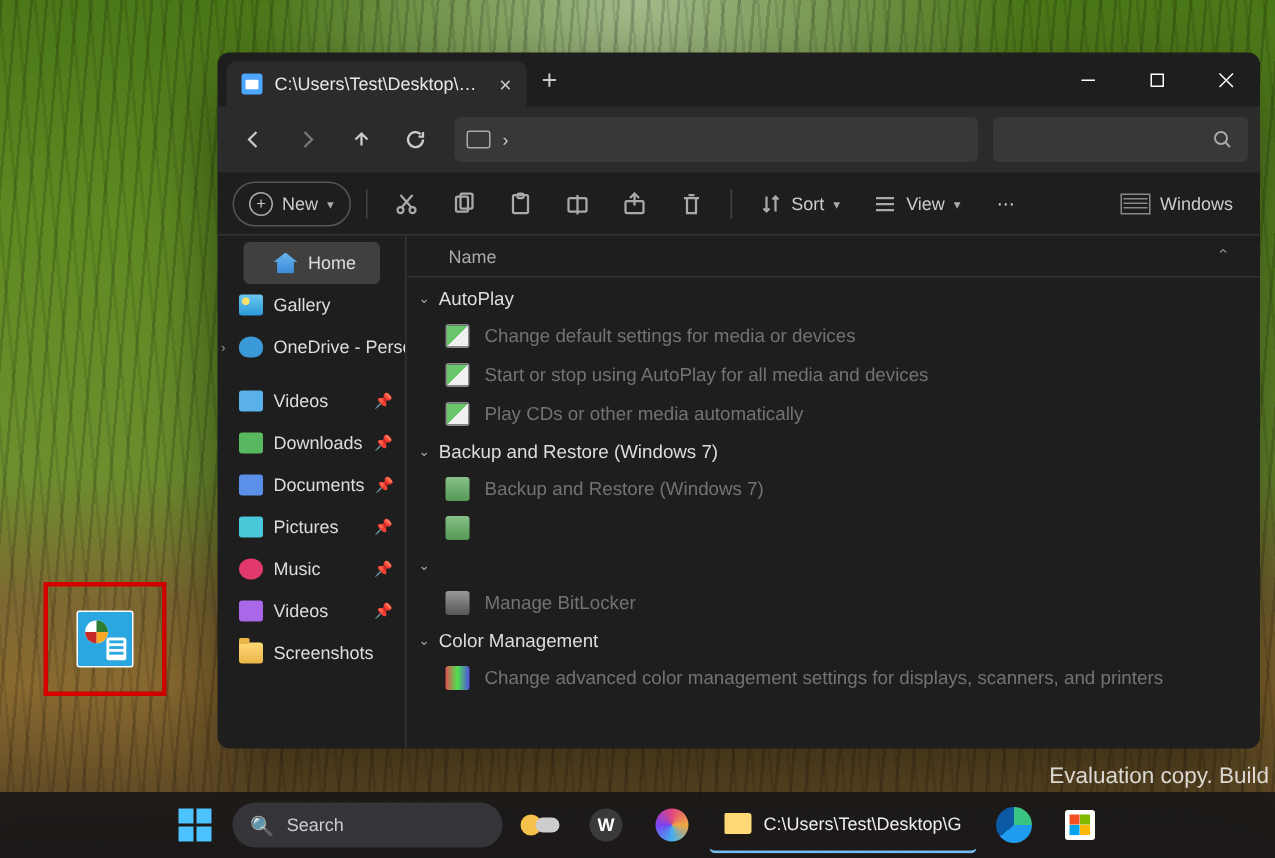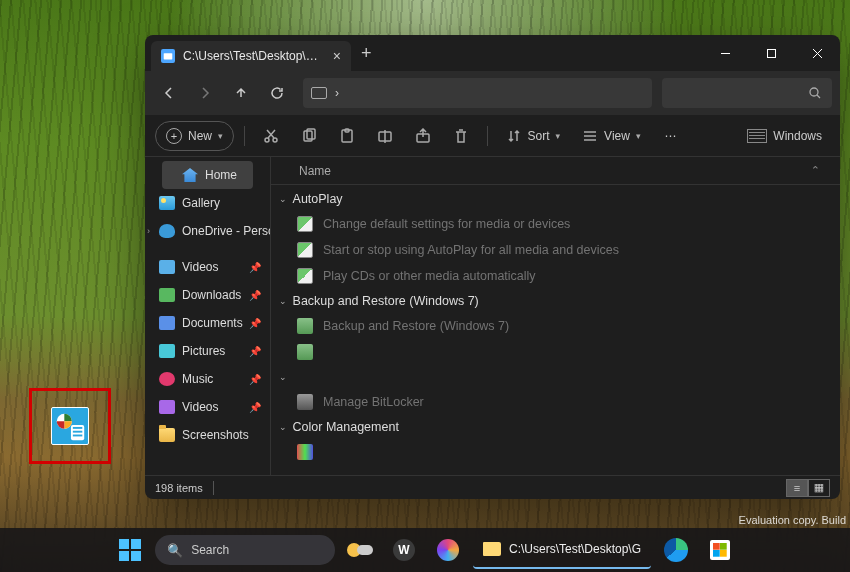--- a/index.html
+++ b/index.html
@@ -9,21 +9,21 @@
     background:
       radial-gradient(ellipse 60% 90% at 50% 0%, rgba(255,255,255,0.5) 0%, rgba(255,255,255,0) 50%),
       linear-gradient(to bottom, #4a7718 0%, #5d8a22 25%, #6c8f2e 55%, #7d6832 70%, #8a6a30 80%, #4a3a20 100%);
   }
   .desktop-bg::before { content:""; position:absolute; inset:0;
     background-image:
       repeating-linear-gradient(95deg, rgba(0,0,0,0.25) 0 2px, rgba(0,0,0,0) 2px 10px),
       repeating-linear-gradient(85deg, rgba(0,0,0,0.15) 0 2px, rgba(0,0,0,0) 2px 12px);
     opacity:.6;
   }
-  .watermark { position:absolute; right:4px; bottom:46px; color:rgba(255,255,255,.8); font-size:11px; text-align:center; }
+  .watermark { position:absolute; right:4px; bottom:46px; color:rgba(255,255,255,.8); font-size:15px; text-align:center; }
 
   
   .desktop-icon-box { position:absolute; left:29px; top:388px; width:82px; height:76px; border:3px solid #d40000; display:flex; align-items:center; justify-content:center; }
   .desktop-icon { width:38px; height:38px; background:#2aa7e0; border:1px solid #fff; border-radius:2px; position:relative; display:flex; align-items:center; justify-content:center; }
   .desktop-icon svg { width:100%; height:100%; }
 
   
   .explorer { position:absolute; left:145px; top:35px; width:695px; height:464px; background:#1e1e1e; border-radius:8px; box-shadow:0 20px 50px rgba(0,0,0,.5); display:flex; flex-direction:column; color:#e8e8e8; overflow:hidden; }
   .titlebar { height:36px; display:flex; align-items:center; }
   .tab { height:30px; margin:6px 0 0 6px; padding:0 10px; display:flex; align-items:center; gap:8px; background:#2b2b2b; border-radius:6px 6px 0 0; font-size:12px; max-width:200px; }
@@ -366,33 +366,26 @@
             <span class="row-icon ri-bl"></span>
             <span>Manage BitLocker</span>
           </div>
 
         <div class="group">
             <span class="gchev">⌄</span>
             <span>Color Management</span>
           </div>
         <div class="row">
             <span class="row-icon ri-cm"></span>
+            <span>Change advanced color management settings for displays, scanners, and printers</span>
           </div>
       </div>
     </div>
   </div>
 
-  <div class="statusbar">
-    <span>198 items</span>
-    <span class="vsep"></span>
-    <div class="view-toggle">
-      <div class="vt active">≡</div>
-      <div class="vt">▦</div>
-    </div>
-  </div>
 </div>
 
 <div class="watermark">Evaluation copy. Build</div>
 
 <div class="taskbar">
   <div class="tb-item">
       <div class="start-logo">
         <span></span>
         <span></span>
         <span></span>

